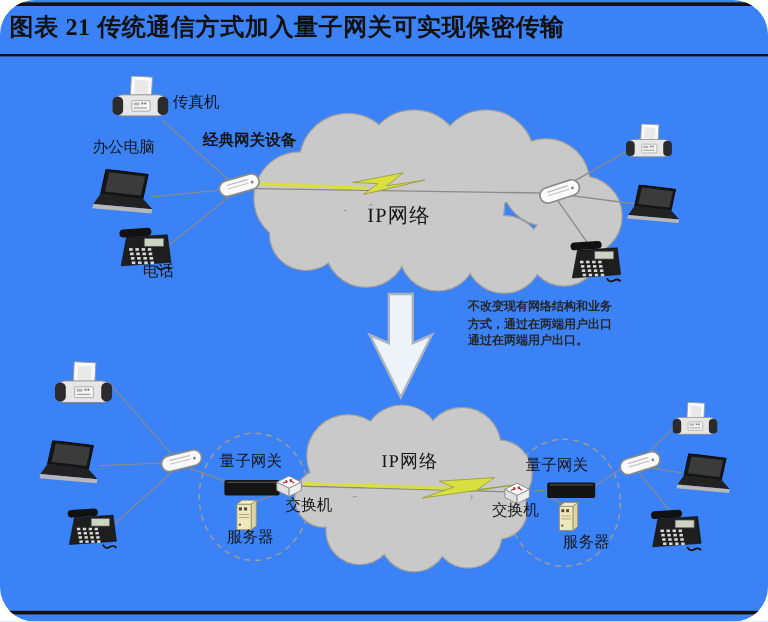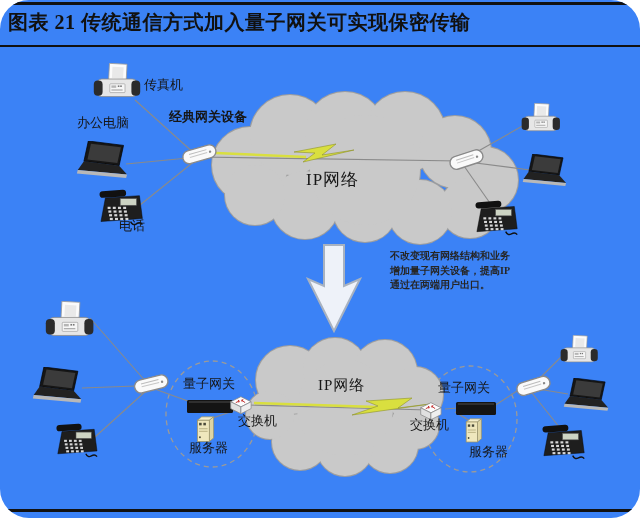--- a/index.html
+++ b/index.html
@@ -240,21 +240,21 @@
   <div class="lbl" style="left:144px;top:78px;">传真机</div>
   <div class="lbl" style="left:77px;top:116px;">办公电脑</div>
   <div class="gw-label">
     <div>经典网关设备</div>
   </div>
   <div class="lbl" style="left:119px;top:219px;text-align:center;">电话</div>
   <div class="lbl cloud-big" style="left:306px;top:171px;">IP网络</div>
 
   <div class="note">
     <div>不改变现有网络结构和业务</div>
-    <div>增加量子网关设备，提高IP</div>
+    <div>方式，通过在两端用户出口</div>
     <div>通过在两端用户出口。</div>
   </div>
 
   <div class="lbl" style="left:183px;top:377px;">量子网关</div>
   <div class="lbl" style="left:238px;top:414px;">交换机</div>
   <div class="lbl" style="left:189px;top:441px;">服务器</div>
   <div class="lbl cloud-mid" style="left:318px;top:377px;">IP网络</div>
   <div class="lbl" style="left:438px;top:381px;">量子网关</div>
   <div class="lbl" style="left:410px;top:418px;">交换机</div>
   <div class="lbl" style="left:469px;top:445px;">服务器</div>

